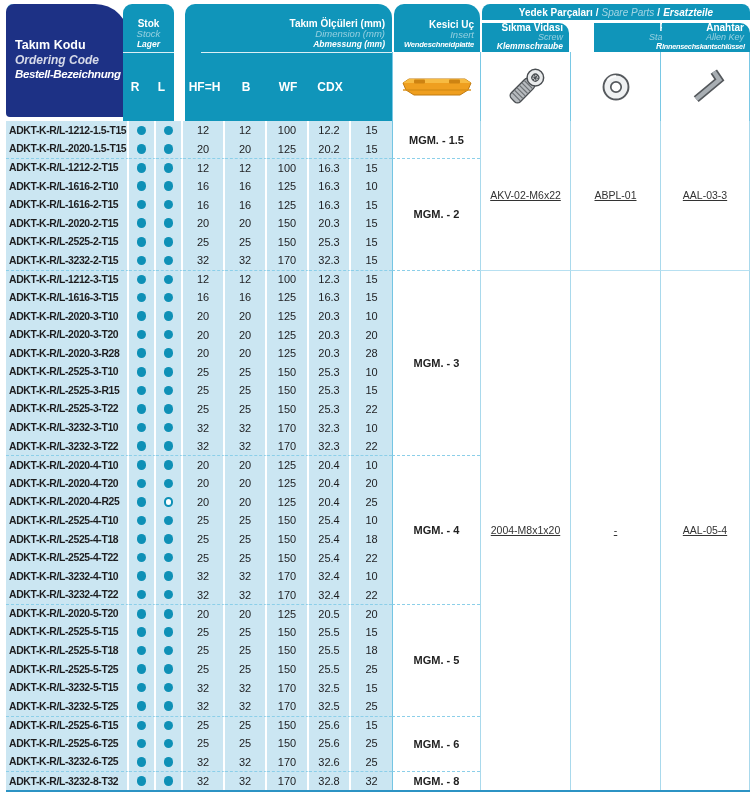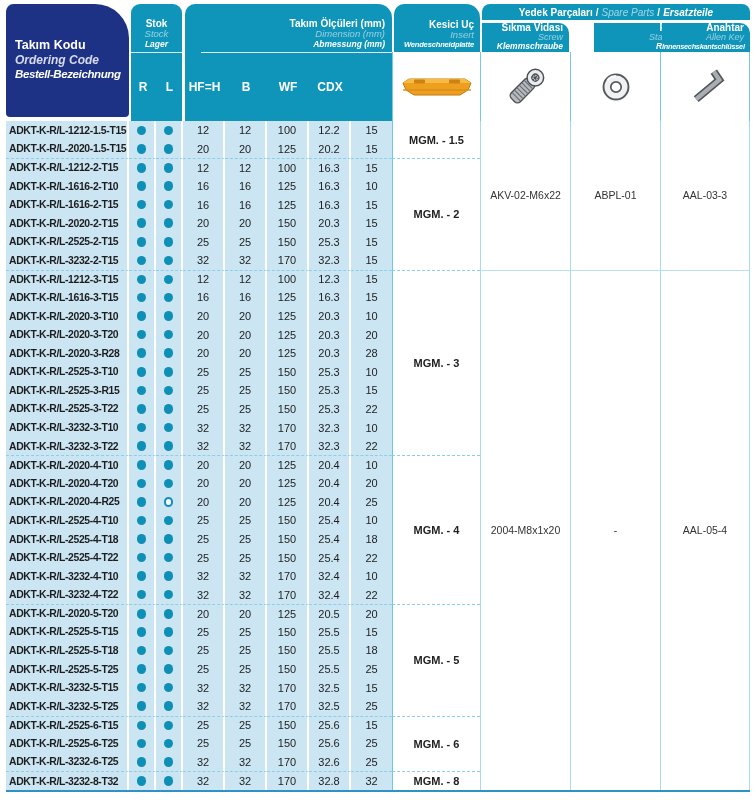--- a/index.html
+++ b/index.html
@@ -30,21 +30,21 @@
   .teal{background:#1095ba;color:#fff;box-sizing:border-box;}
   .grp{position:absolute;top:0;height:117px;display:flex;flex-direction:column;}
   .grp-label{height:49px;border-bottom:1px solid rgba(255,255,255,.85);
     display:flex;flex-direction:column;justify-content:flex-end;padding:0 7px 3px 0;box-sizing:border-box;}
   .grp-label .tr{font-weight:bold;font-size:10px;line-height:11px;}
   .grp-label .en{font-style:italic;font-size:9.5px;line-height:10px;color:rgba(255,255,255,.55);}
   .grp-label .de{font-weight:bold;font-style:italic;font-size:8.5px;line-height:10px;}
   .grp-cells{flex:1;display:flex;gap:2px;}
   .grp-cells .hc{background:#1095ba;display:flex;align-items:center;justify-content:center;
     font-weight:600;font-size:12px;color:#fff;}
-  .hdr-stok{left:125px;width:51px;border-radius:9px 9px 0 0;}
+  .hdr-stok{left:117px;width:51px;border-radius:9px 9px 0 0;}
   .hdr-stok .grp-label{align-items:center;padding:0 0 3px 0;text-align:center;}
   .hdr-olc{left:179px;width:207px;border-radius:10px 14px 0 0;}
   .hdr-olc .grp-label{text-align:right;margin-left:16px;}
   .ra{text-align:right;}
 
   .kesici-box{position:absolute;left:388px;top:0;width:86px;height:48px;border-radius:10px 14px 0 0;
     display:flex;flex-direction:column;justify-content:flex-end;padding:0 6px 3px 0;text-align:right;}
   .kesici-box .tr{font-weight:bold;font-size:10px;line-height:11px;}
   .kesici-box .en{font-style:italic;font-size:9.5px;line-height:10px;color:rgba(255,255,255,.55);}
   .kesici-box .de{font-weight:bold;font-style:italic;font-size:7.6px;line-height:9px;letter-spacing:-0.2px;}
@@ -84,21 +84,21 @@
     justify-content:center;font-size:11px;color:#1d1d1f;box-sizing:border-box;}
   .bc.code{justify-content:flex-start;padding-left:3px;font-weight:bold;font-size:10.4px;
     letter-spacing:-0.35px;white-space:nowrap;overflow:hidden;}
   .bc.lastb{border-right:none;}
   .sep{border-top:1px dashed #8ccfe9;}
   .dot{box-sizing:border-box;width:9.5px;height:9.5px;border-radius:50%;background:#0e90b6;}
   .dot.open{background:#fff;border:2px solid #0e90b6;}
   .mgm{grid-column:9;background:#fff;border-left:1px solid #74c5e3;display:flex;align-items:center;
     justify-content:center;font-weight:bold;font-size:11px;color:#222;box-sizing:border-box;}
   .sp{background:#fff;border-left:1px solid #a9d9ec;display:flex;align-items:center;
-    justify-content:center;font-size:10.5px;color:#333;box-sizing:border-box;}
+    justify-content:center;font-size:10.5px;color:#333;box-sizing:border-box;text-decoration:underline;}
   .sp.c2{border-right:1px solid #a9d9ec;}
   .sp.solid{border-top:1px solid #b7e0f1;}
 </style>
 </head>
 <body>
 
 <div class="page">
   <div class="corner-sq"></div>
 
   <div class="tbl">

